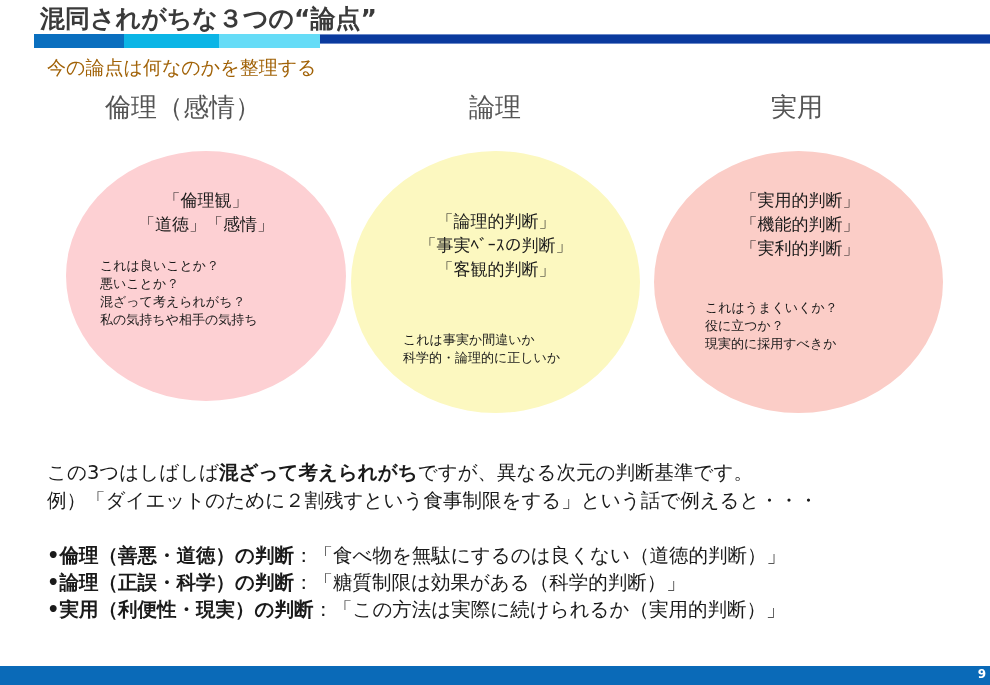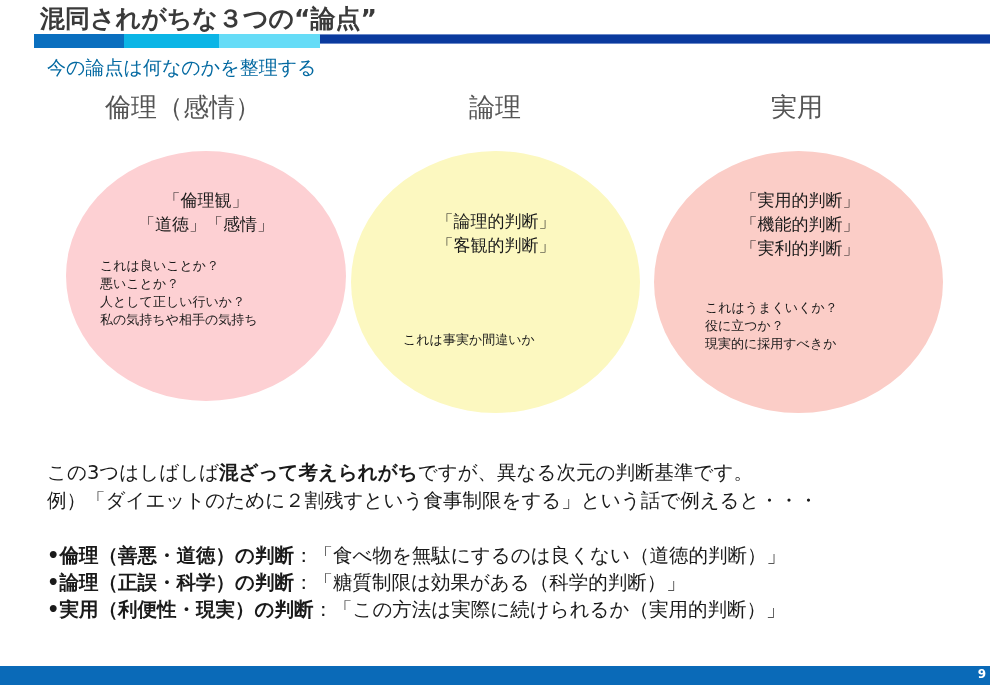--- a/index.html
+++ b/index.html
@@ -4,21 +4,21 @@
 <style>
   html, body { margin:0; padding:0; }
   body { width:990px; height:685px; position:relative; overflow:hidden; background:#ffffff;
          font-family:"DejaVu Sans","Liberation Sans",sans-serif; color:#1a1a1a; }
   .title { position:absolute; left:40px; top:2px; font-size:25px; font-weight:bold; color:#3a3a3a; letter-spacing:0px; white-space:nowrap; }
   .bar { position:absolute; top:34px; height:14px; }
   .bar.b1 { left:34px; width:90px; background:#0a6fbf; }
   .bar.b2 { left:124px; width:95px; background:#0bb5e6; }
   .bar.b3 { left:219px; width:101px; background:#66dcf7; }
   .bar.b4 { left:320px; width:670px; top:34px; height:8px; background:#0a3a9e; border-top:1px solid #6a88c8; border-bottom:1px solid #6a88c8; }
-  .subtitle { position:absolute; left:47px; top:55px; font-size:19px; color:#0369a1; white-space:nowrap; }
+  .subtitle { position:absolute; left:47px; top:55px; font-size:19px; color:#a16207; white-space:nowrap; }
   .colhead { position:absolute; top:90px; font-size:26px; color:#555; white-space:nowrap; }
   .circle { position:absolute; border-radius:50%; }
   .c1 { left:66px; top:151px; width:280px; height:250px; background:#fdd0d3; }
   .c2 { left:351px; top:151px; width:289px; height:262px; background:#fcf8c0; }
   .c3 { left:654px; top:151px; width:289px; height:262px; background:#fbcdc7; }
   .ctitle { position:absolute; font-size:17px; line-height:24px; text-align:center; color:#1a1a1a; white-space:nowrap; }
   .cdesc { position:absolute; font-size:13px; line-height:18px; color:#1a1a1a; white-space:nowrap; }
   .para { position:absolute; left:47px; font-size:19.5px; white-space:nowrap; color:#1a1a1a; }
   .para b { font-weight:bold; }
   .bullet { position:absolute; left:47px; font-size:19.5px; white-space:nowrap; color:#1a1a1a; }
@@ -45,31 +45,33 @@
   <div class="colhead" style="left:771px;">実用</div>
 
   <div class="circle c1"></div>
   <div class="ctitle" style="left:106px; top:188px; width:200px;">
     <div>「倫理観」</div>
     <div>「道徳」「感情」</div>
   </div>
   <div class="cdesc" style="left:100px; top:257px;">
     <div>これは良いことか？</div>
     <div>悪いことか？</div>
-    <div>人として正しい行いか？</div>
+    <div>混ざって考えられがち？</div>
     <div>私の気持ちや相手の気持ち</div>
   </div>
 
   <div class="circle c2"></div>
   <div class="ctitle" style="left:396px; top:188px; width:200px;margin-top:21px;">
     <div>「論理的判断」</div>
+    <div>「事実ﾍﾞｰｽの判断」</div>
     <div>「客観的判断」</div>
   </div>
   <div class="cdesc" style="left:403px; top:299px;margin-top:32px;">
     <div>これは事実か間違いか</div>
+    <div>科学的・論理的に正しいか</div>
   </div>
 
   <div class="circle c3"></div>
   <div class="ctitle" style="left:710px; top:188px; width:180px;">
     <div>「実用的判断」</div>
     <div>「機能的判断」</div>
     <div>「実利的判断」</div>
   </div>
   <div class="cdesc" style="left:705px; top:299px;">
     <div>これはうまくいくか？</div>

